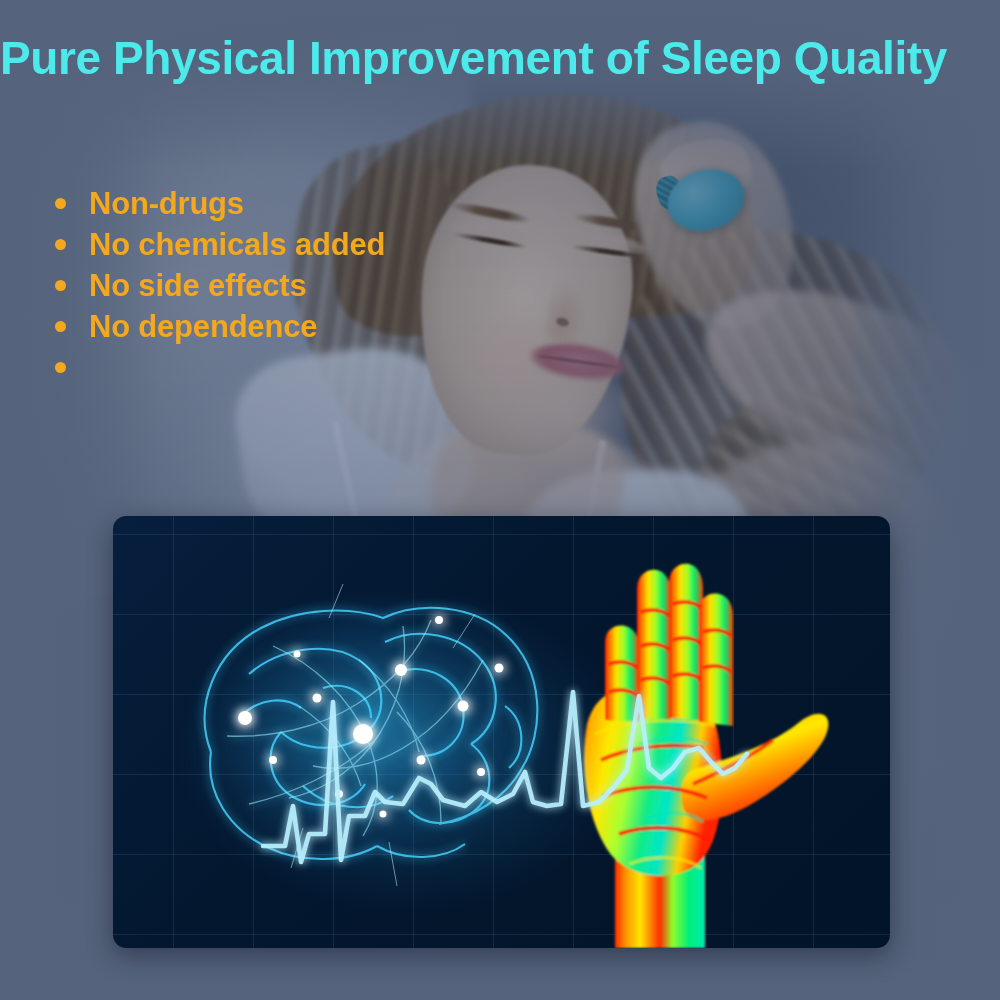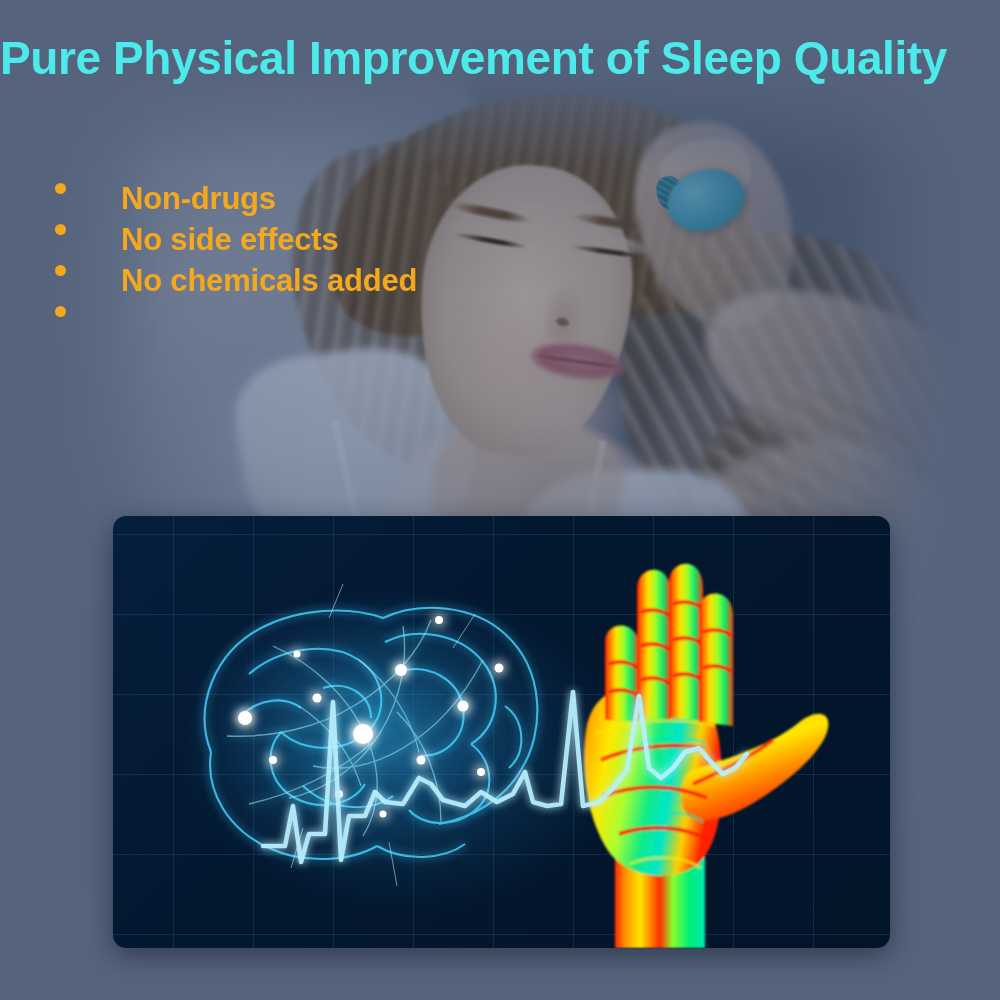--- a/index.html
+++ b/index.html
@@ -210,21 +210,21 @@
     position:absolute; left:0; top:31px; width:867px;
     text-align:center;
     font-size:46px; font-weight:bold; letter-spacing:-0.4px;
     color:#4ceaea;
     white-space:nowrap;
   }
 
   
   .bullets { position:absolute; left:55px; top:183px; }
   .bullet-row {
-    display:flex; align-items:flex-start; height:41px;gap:32px;
+    display:flex; align-items:center; height:41px;
   }
   .bullet-dot {
     width:11px; height:11px; border-radius:50%;
     background:#f4a81e; flex:0 0 auto; margin-right:23px;
   }
   .bullet-text {
     color:#f4a81e; font-size:31px; font-weight:bold; letter-spacing:-0.2px;
     line-height:1; white-space:nowrap;
   }
 
@@ -314,25 +314,29 @@
 
   <div class="headline">Pure Physical Improvement of Sleep Quality</div>
 
   <div class="bullets">
     <div class="bullet-row">
       <span class="bullet-dot"></span>
       <span class="bullet-text">Non-drugs</span>
     </div>
     <div class="bullet-row">
       <span class="bullet-dot"></span>
-      <span class="bullet-text">No side effects</span>
+      <span class="bullet-text">No chemicals added</span>
     </div>
     <div class="bullet-row">
       <span class="bullet-dot"></span>
-      <span class="bullet-text">No chemicals added</span>
+      <span class="bullet-text">No side effects</span>
+    </div>
+    <div class="bullet-row">
+      <span class="bullet-dot"></span>
+      <span class="bullet-text">No dependence</span>
     </div>
     <div class="bullet-row">
       <span class="bullet-dot"></span>
     </div>
   </div>
 
   <div class="tech-panel">
     <div class="tech-grid"></div>
     <div class="panel-glow"></div>
 

